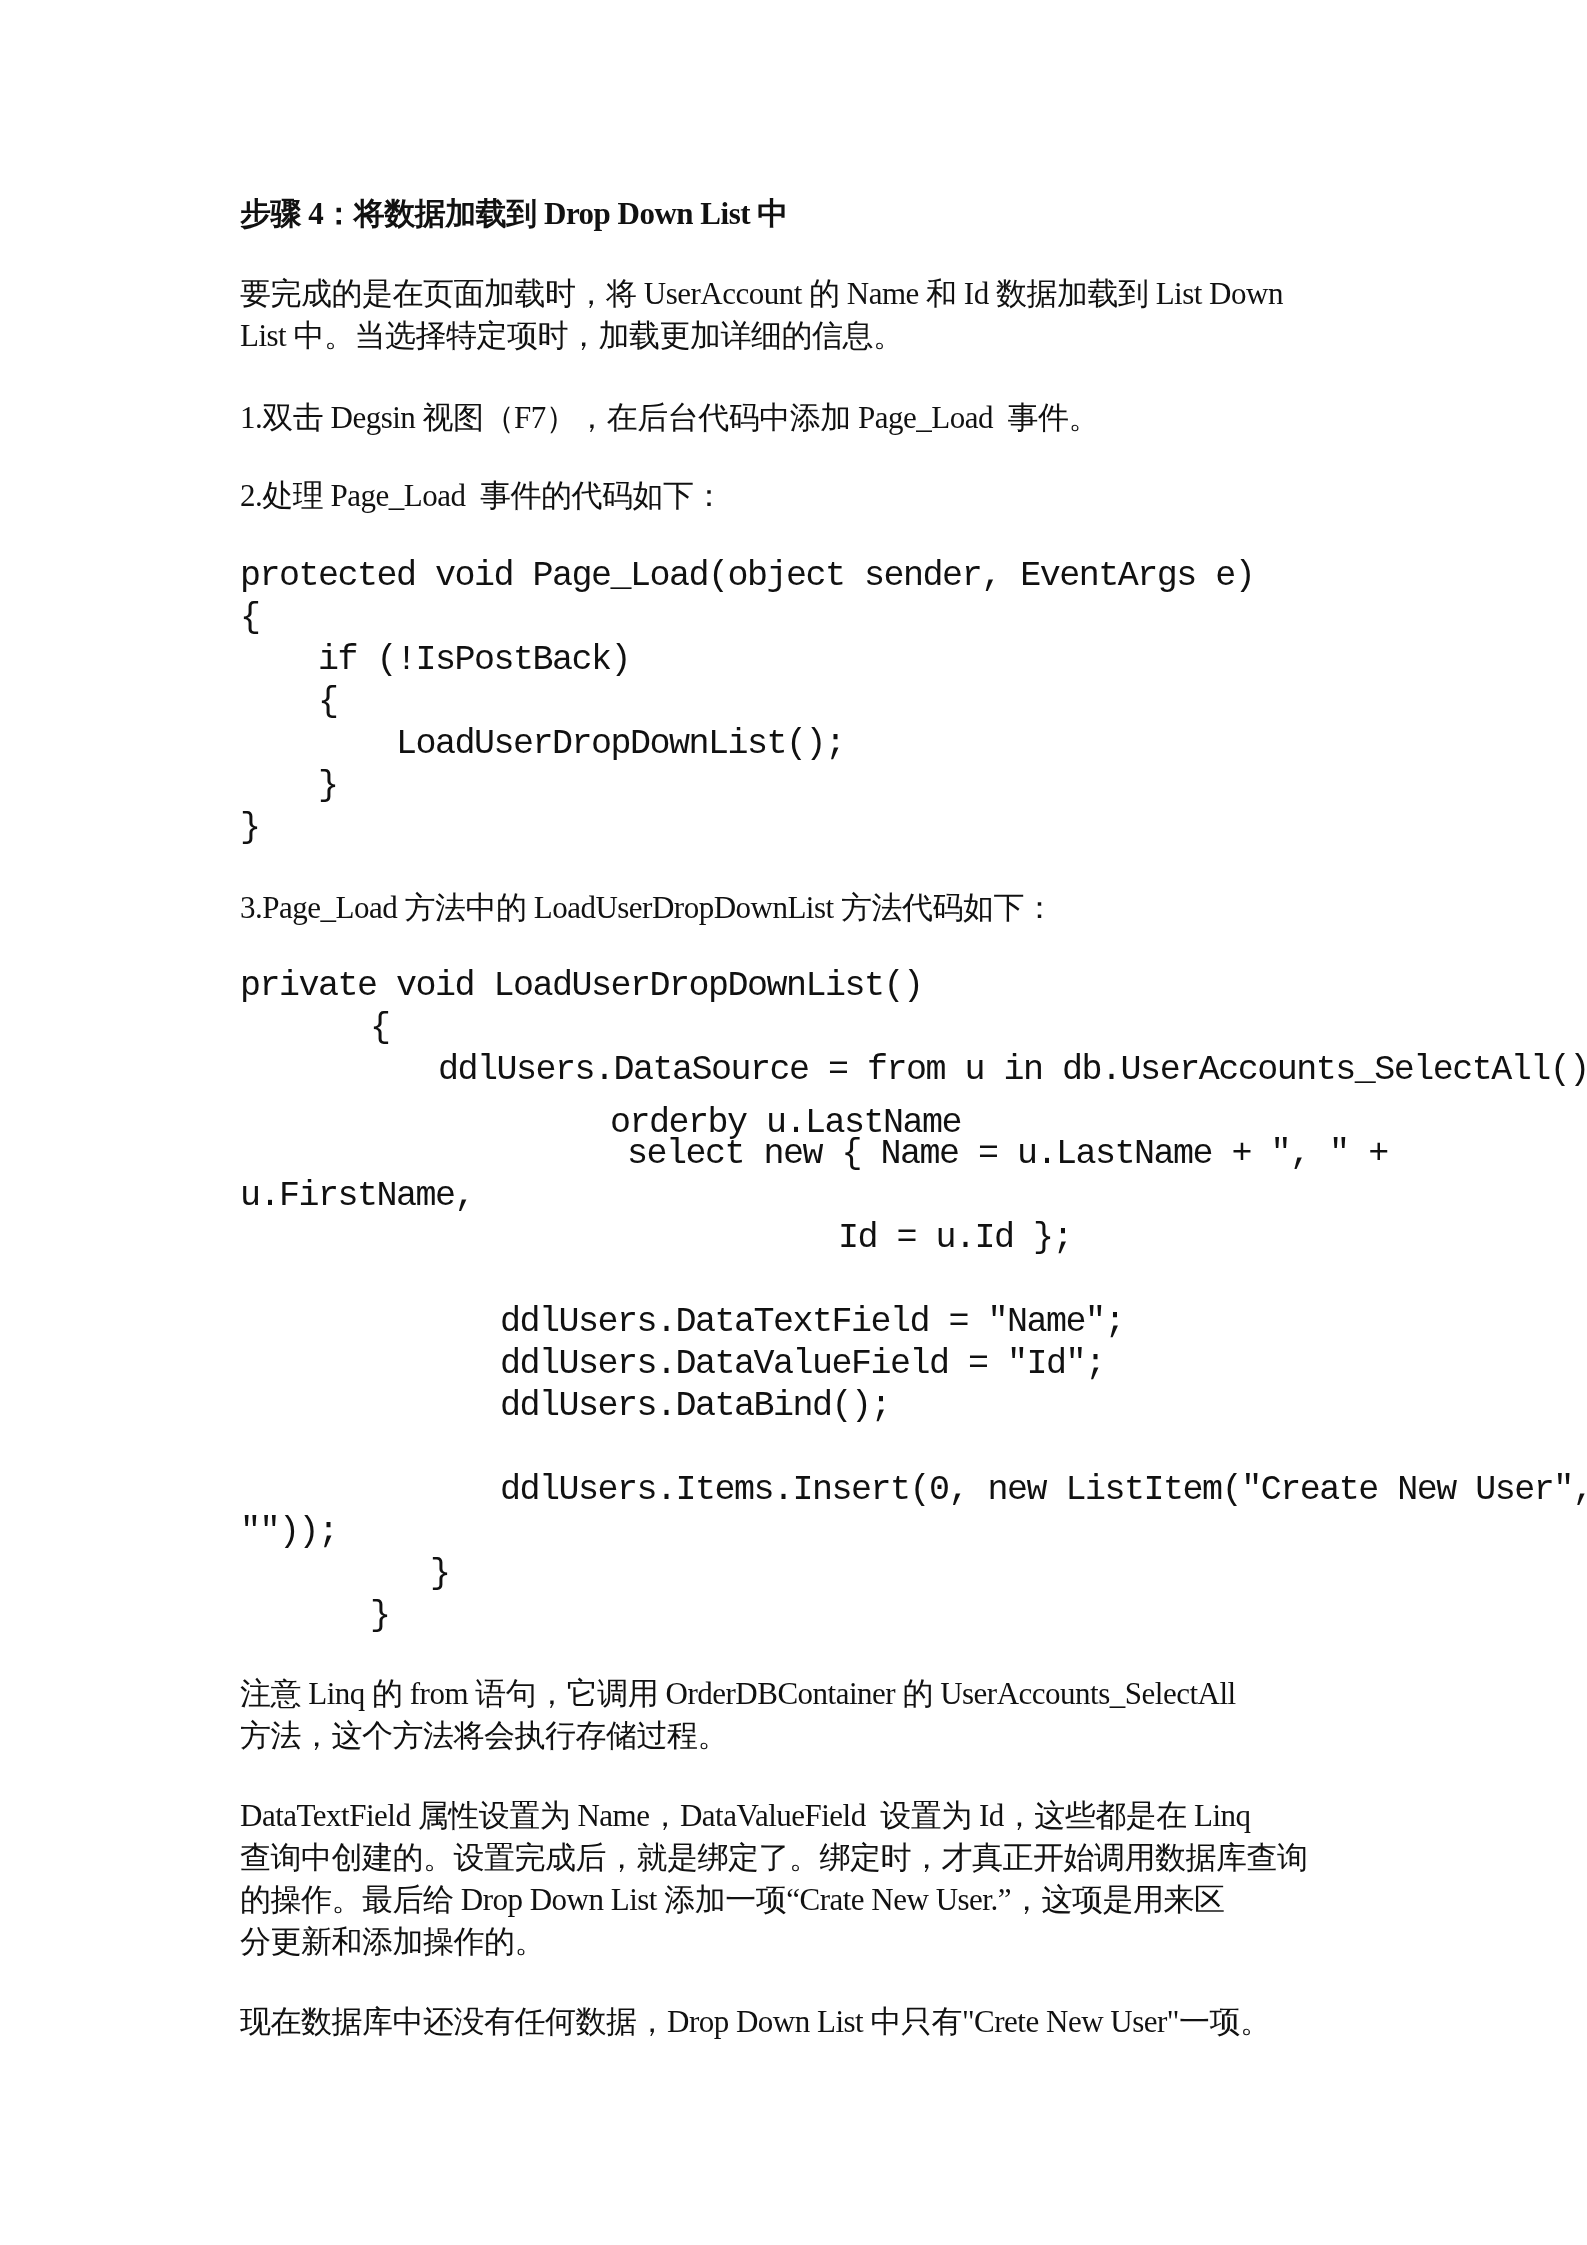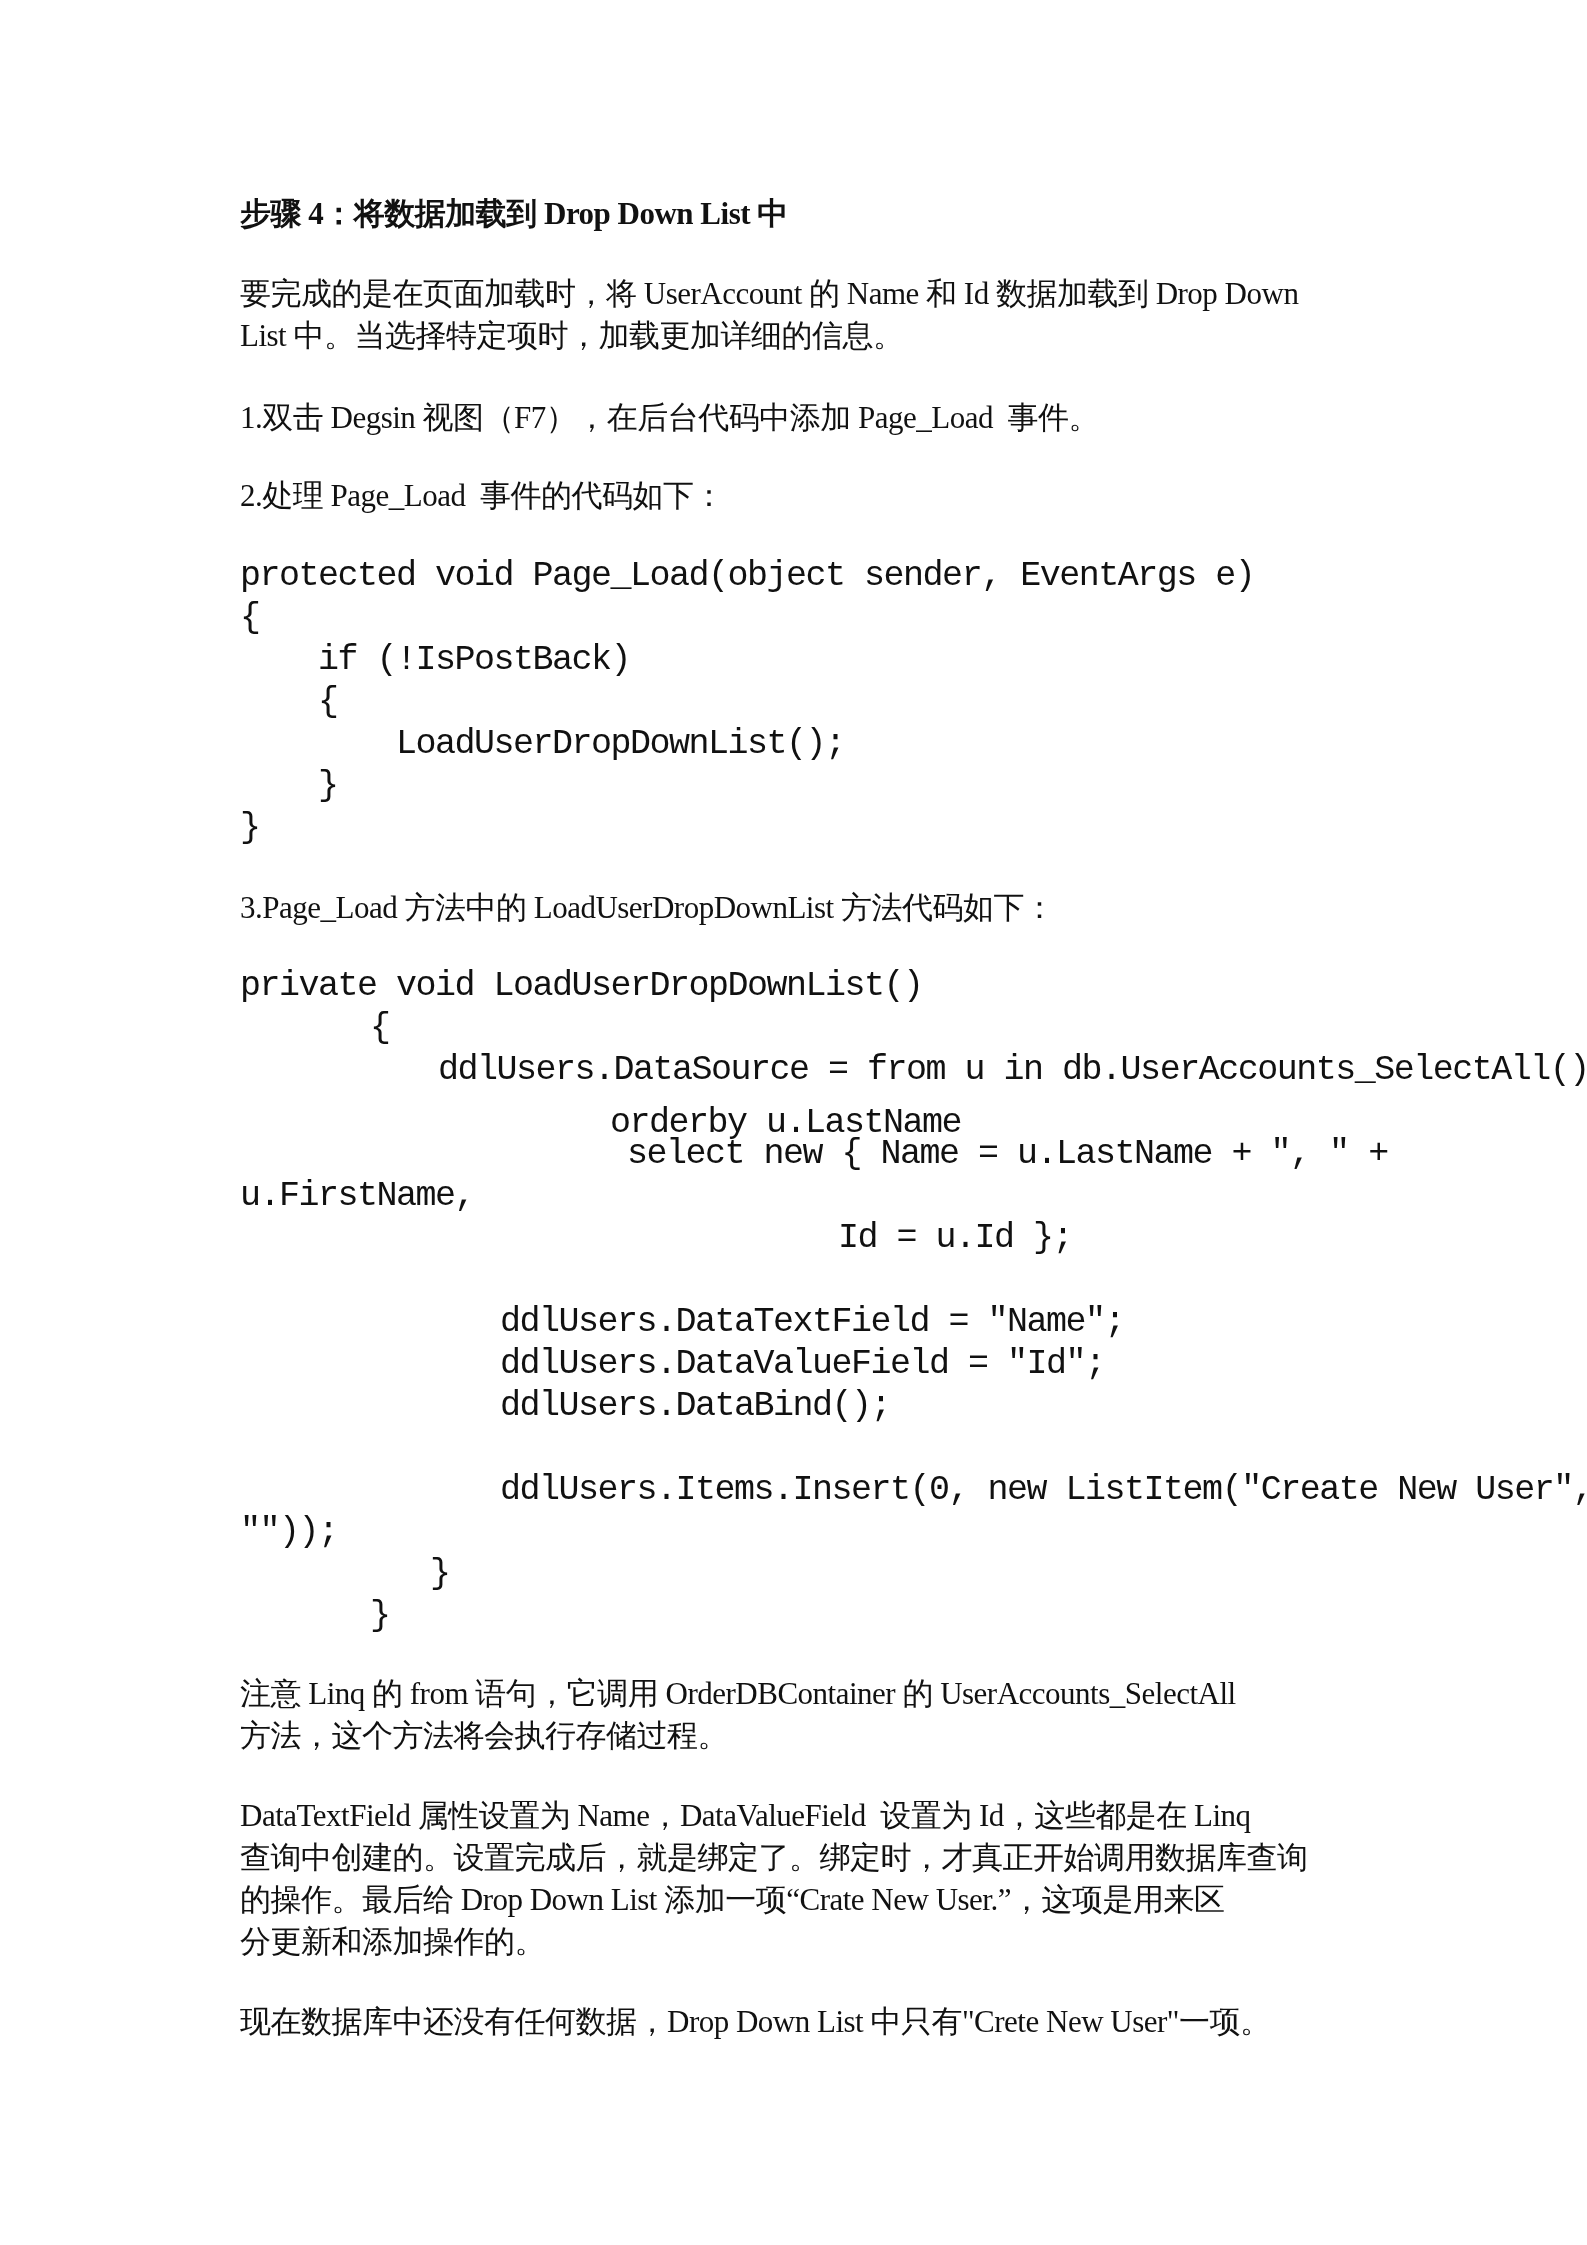--- a/index.html
+++ b/index.html
@@ -17,21 +17,21 @@
   }
   .code { font-family: "Liberation Mono", "DejaVu Sans Mono", monospace; font-size: 35px; letter-spacing: -1.5px; }
   .title { font-weight: bold; font-size: 31px; }
 </style>
 </head>
 <body>
 
 <div class="page">
   <div class="ln title" style="left:240px;top:196px;">步骤 4：将数据加载到 Drop Down List 中</div>
 
-  <div class="ln" style="left:240px;top:276px;">要完成的是在页面加载时，将 UserAccount 的 Name 和 Id 数据加载到 Drop Down</div>
+  <div class="ln" style="left:240px;top:276px;">要完成的是在页面加载时，将 UserAccount 的 Name 和 Id 数据加载到 List Down</div>
   <div class="ln" style="left:240px;top:318px;">List 中。当选择特定项时，加载更加详细的信息。</div>
 
   <div class="ln" style="left:240px;top:400px;">1.双击 Degsin 视图（F7），在后台代码中添加 Page_Load  事件。</div>
   <div class="ln" style="left:240px;top:478px;">2.处理 Page_Load  事件的代码如下：</div>
 
   <div class="ln code" style="left:240px;top:558px;">protected void Page_Load(object sender, EventArgs e)</div>
   <div class="ln code" style="left:240px;top:600px;">{</div>
   <div class="ln code" style="left:240px;top:642px;">    if (!IsPostBack)</div>
   <div class="ln code" style="left:240px;top:684px;">    {</div>
   <div class="ln code" style="left:240px;top:726px;">        LoadUserDropDownList();</div>

